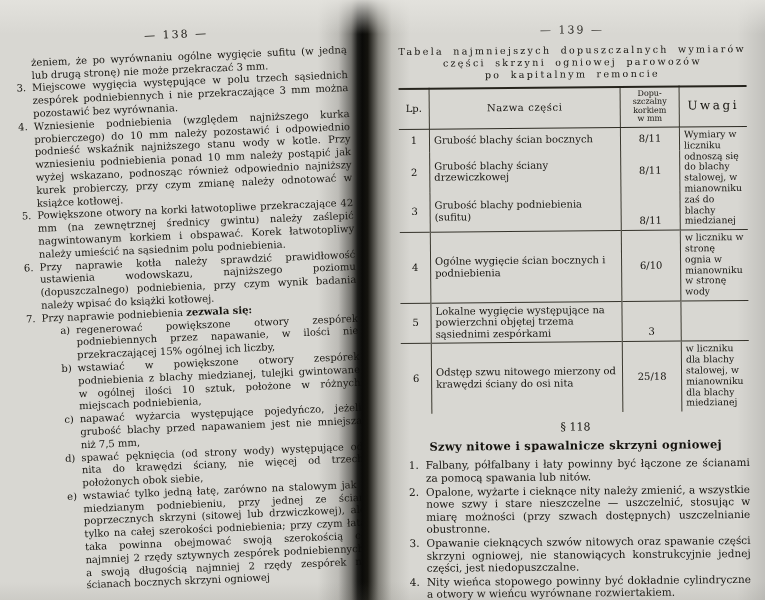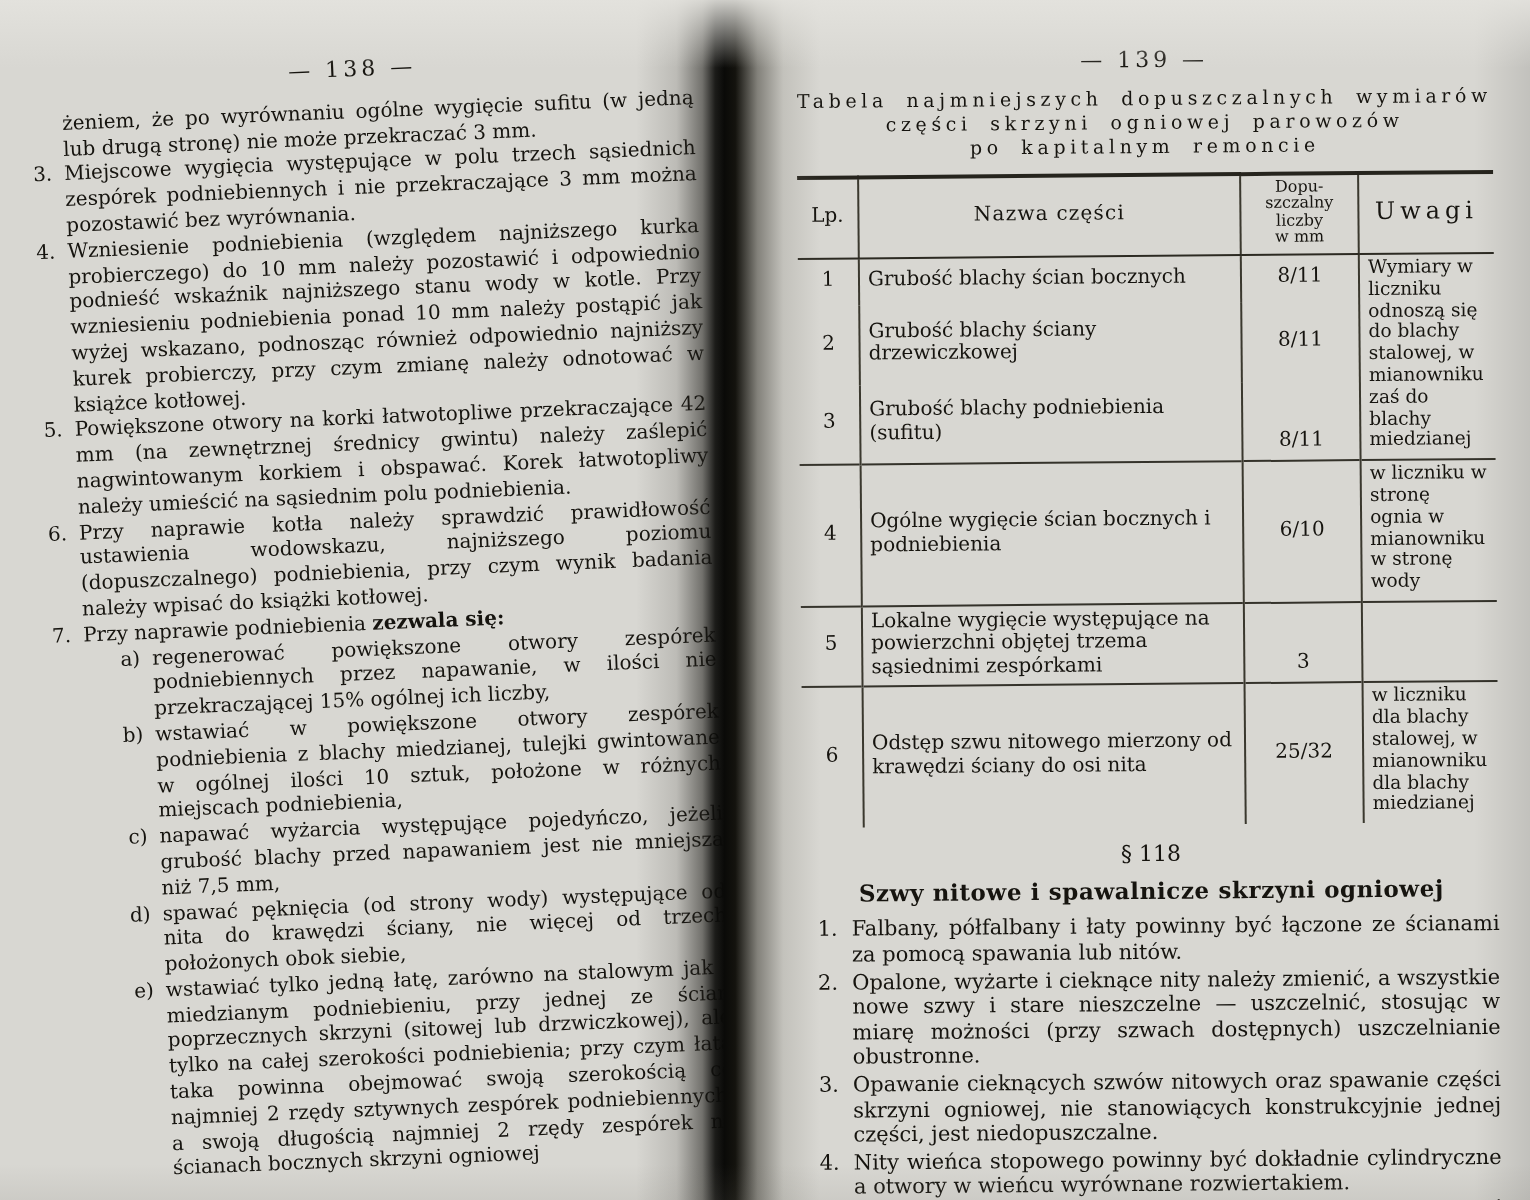--- a/index.html
+++ b/index.html
@@ -186,21 +186,21 @@
       <div>po kapitalnym remoncie</div>
     </div>
 
     <table class="dim-table">
       <thead>
         <tr>
           <th class="c-lp">Lp.</th>
           <th class="c-name">Nazwa części</th>
           <th class="c-dim">Dopu-
 szczalny
-liczby
+korkiem
 w mm</th>
           <th class="c-notes">Uwagi</th>
         </tr>
       </thead>
       <tbody>
         <tr>
           <td class="c-lp name-pad">1</td>
           <td class="c-name name-pad">Grubość blachy ścian bocznych</td>
           <td class="c-dim name-pad">8/11</td>
           <td class="c-notes" rowspan="3">Wymiary w liczniku odnoszą się do blachy stalowej, w mianowniku zaś do blachy miedzianej</td>
@@ -223,21 +223,21 @@
         </tr>
         <tr class="gsep">
           <td class="c-lp">5</td>
           <td class="c-name">Lokalne wygięcie występujące na powierzchni objętej trzema sąsiednimi zespórkami</td>
           <td class="c-dim vb">3</td>
           <td class="c-notes"></td>
         </tr>
         <tr class="gsep">
           <td class="c-lp">6</td>
           <td class="c-name">Odstęp szwu nitowego mierzony od krawędzi ściany do osi nita</td>
-          <td class="c-dim">25/32</td>
+          <td class="c-dim">25/18</td>
           <td class="c-notes">w liczniku dla blachy stalowej, w mianowniku dla blachy miedzianej</td>
         </tr>
       </tbody>
     </table>
 
     <div class="sec-no">§ 118</div>
     <div class="sec-head">Szwy nitowe i spawalnicze skrzyni ogniowej</div>
 
     <div class="li">
       <span class="n">1.</span>

